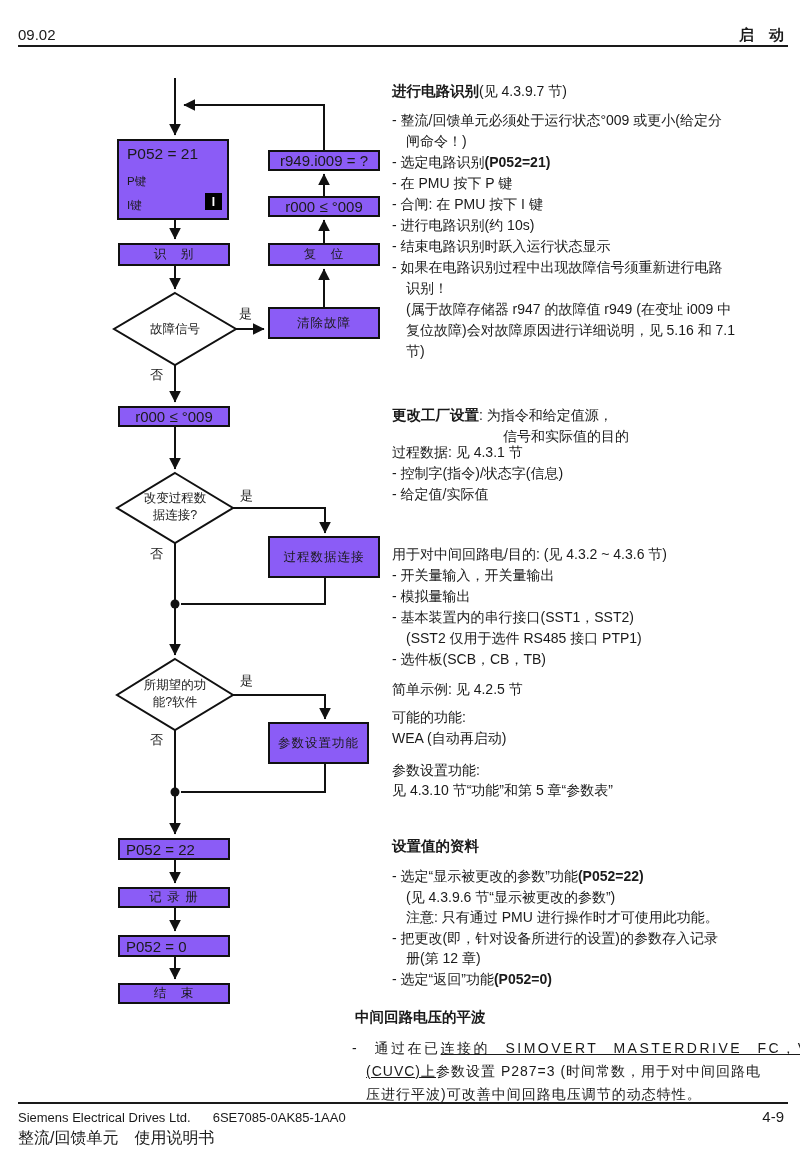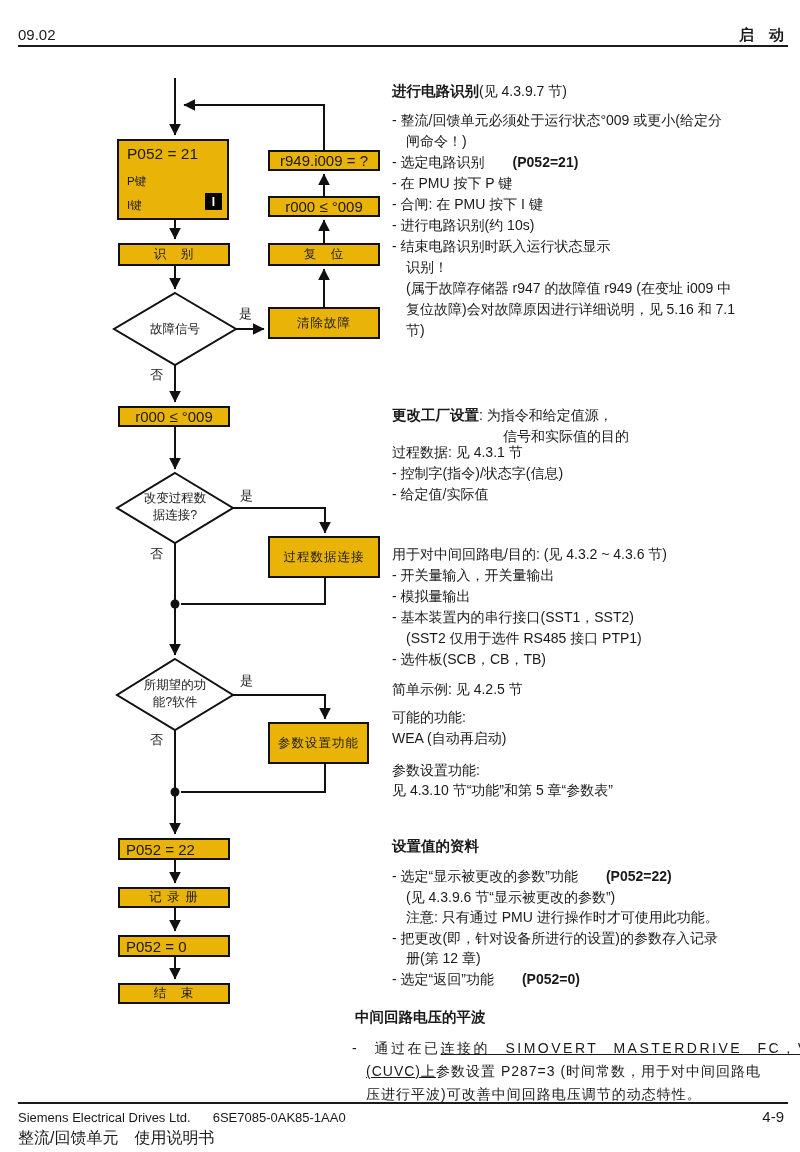--- a/index.html
+++ b/index.html
@@ -7,39 +7,39 @@
         font-family:"Liberation Sans",sans-serif;color:#1a1a1a;}
   .rule{position:absolute;left:18px;width:770px;height:2px;background:#1a1a1a;}
   
   .hdr-left{position:absolute;left:18px;top:26px;font-size:15px;text-align:center;}
   .hdr-right{position:absolute;right:16px;top:26px;font-size:15px;font-weight:600;}
   .ftr-line1{position:absolute;left:18px;top:1110px;font-size:13px;}
   .ftr-line1 .docno{margin-left:22px;}
   .ftr-line2{position:absolute;left:18px;top:1128px;font-size:16px;}
   .ftr-page{position:absolute;right:16px;top:1108px;font-size:15px;}
   
-  .box{position:absolute;background:#eab308;border:2px solid #111;box-sizing:border-box;
+  .box{position:absolute;background:#8b5cf6;border:2px solid #111;box-sizing:border-box;
        display:flex;align-items:center;justify-content:center;z-index:2;}
   .lat{font-size:15px;}
   .cjk{font-size:12.5px;letter-spacing:1px;}
   .b1{display:block;}
   .b1 .t{position:absolute;left:8px;top:4px;font-size:15.5px;}
   .b1 .p{position:absolute;left:8px;top:33px;font-size:11.5px;}
   .b1 .i{position:absolute;left:8px;top:57px;font-size:11.5px;}
   .b1 .badge{position:absolute;left:86px;top:52px;width:17px;height:17px;background:#000;
              color:#fff;font-weight:bold;font-size:12px;display:flex;align-items:center;justify-content:center;}
   .dlabel{position:absolute;width:120px;text-align:center;font-size:12.5px;z-index:2;line-height:17px;}
   .yn{position:absolute;font-size:13px;z-index:2;}
   
   .sec{position:absolute;left:392px;font-size:14px;line-height:21px;white-space:nowrap;z-index:2;}
   .sec .ln{height:auto;}
   .cont{padding-left:14px;}
   .ind111{padding-left:111px;}
   .hd{font-weight:bold;font-size:14.5px;}
-  b{font-weight:bold;padding-left:28px;}
+  b{font-weight:bold;}
   .ul{text-decoration:underline;}
   .sp1{letter-spacing:1px;}
   .sp2{letter-spacing:2.5px;word-spacing:9px;}
   svg.flow{position:absolute;left:0;top:0;z-index:1;}
 </style>
 </head>
 <body>
 
 <div class="page">
 
@@ -122,20 +122,21 @@
     <div class="ln"><span class="hd">进行电路识别</span><span>(见 4.3.9.7 节)</span></div>
   </div>
   <div class="sec" style="top:110px">
     <div class="ln">- 整流/回馈单元必须处于运行状态°009 或更小(给定分</div>
     <div class="ln cont">闸命令！)</div>
     <div class="ln"><span>- 选定电路识别</span><b>(P052=21)</b></div>
     <div class="ln">- 在 PMU 按下 P 键</div>
     <div class="ln">- 合闸: 在 PMU 按下 I 键</div>
     <div class="ln">- 进行电路识别(约 10s)</div>
     <div class="ln">- 结束电路识别时跃入运行状态显示</div>
+    <div class="ln">- 如果在电路识别过程中出现故障信号须重新进行电路</div>
     <div class="ln cont">识别！</div>
     <div class="ln cont">(属于故障存储器 r947 的故障值 r949 (在变址 i009 中</div>
     <div class="ln cont">复位故障)会对故障原因进行详细说明，见 5.16 和 7.1</div>
     <div class="ln cont">节)</div>
   </div>
 
   <div class="sec" style="top:405px">
     <div class="ln"><span class="hd">更改工厂设置</span><span>: 为指令和给定值源，</span></div>
     <div class="ln ind111" style="margin-top:0">信号和实际值的目的</div>
   </div>

